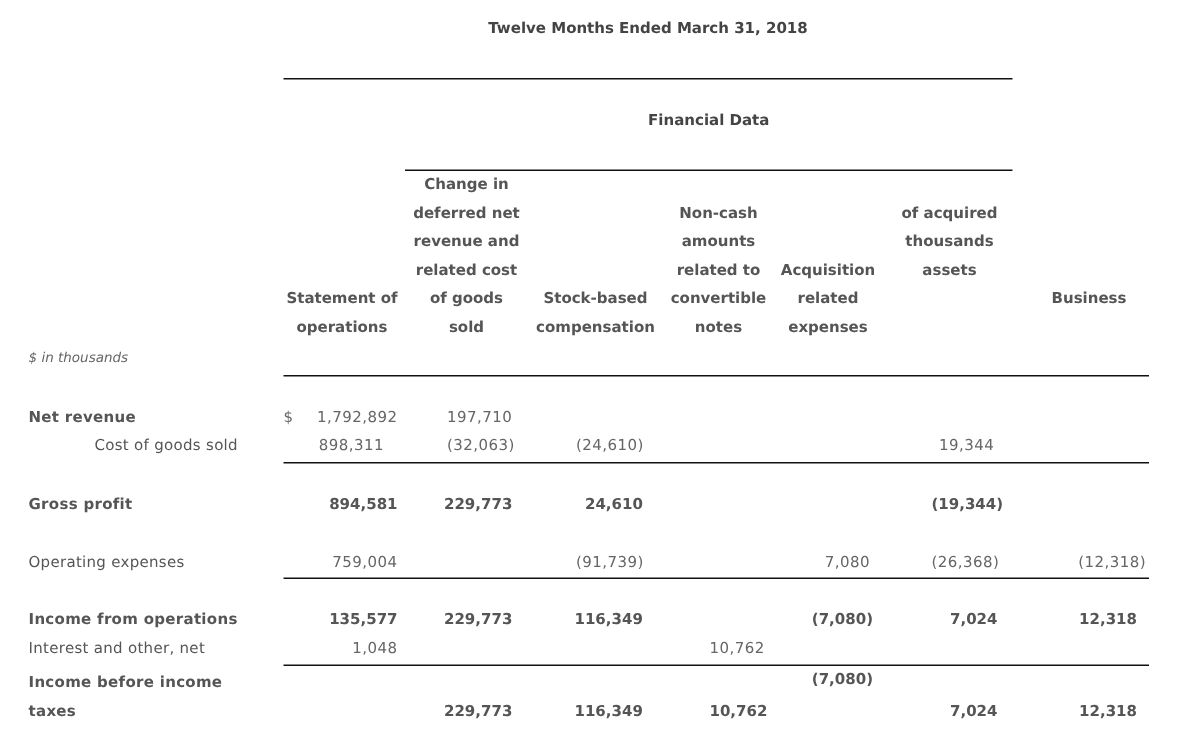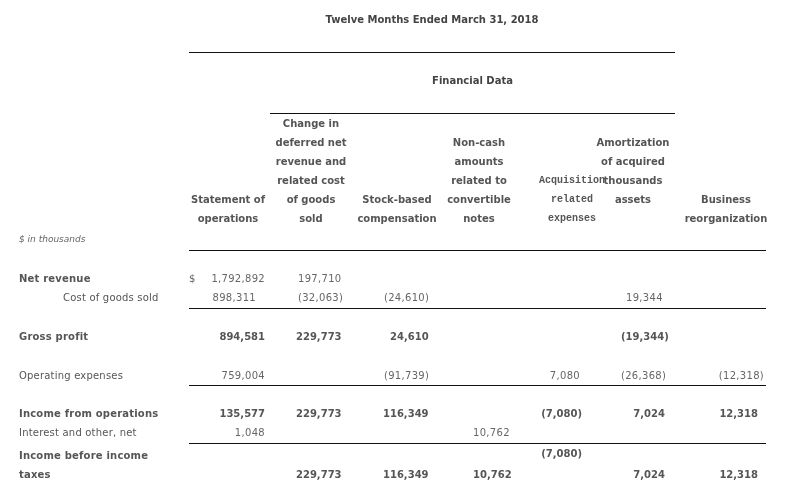--- a/index.html
+++ b/index.html
@@ -42,34 +42,32 @@
   <span>Stock-based</span>
     <span>compensation</span>
 </div>
 <div class="hdr" style="left:442px;width:74px;top:133px;">
   <span>Non-cash</span>
     <span>amounts</span>
     <span>related to</span>
     <span>convertible</span>
     <span>notes</span>
 </div>
-<div class="hdr" style="left:536px;width:72px;top:171px;font-family:Liberation Mono, monospace;">
+<div class="hdr" style="left:516px;width:72px;top:171px;">
   <span>Acquisition</span>
     <span>related</span>
     <span>expenses</span>
 </div>
 <div class="hdr" style="left:588px;width:90px;top:133px;">
-  <span>Amortization</span>
     <span>of acquired</span>
     <span>thousands</span>
     <span>assets</span>
 </div>
 <div class="hdr" style="left:678px;width:96px;top:190px;">
   <span>Business</span>
-    <span>reorganization</span>
 </div>
 
 <div class="abs units" style="left:19px;top:234px;">$ in thousands</div>
 <div class="rule" style="left:189px;width:577px;top:250px;"></div>
 
 <div class="lbl b" style="top:273px;">Net revenue</div>
 <div class="dollar" style="left:189px;top:273px;">$</div>
 <div class="cell" style="right:523px;top:273px;">1,792,892</div>
 <div class="cell" style="left:298px;top:273px;text-align:left;">197,710</div>
 

